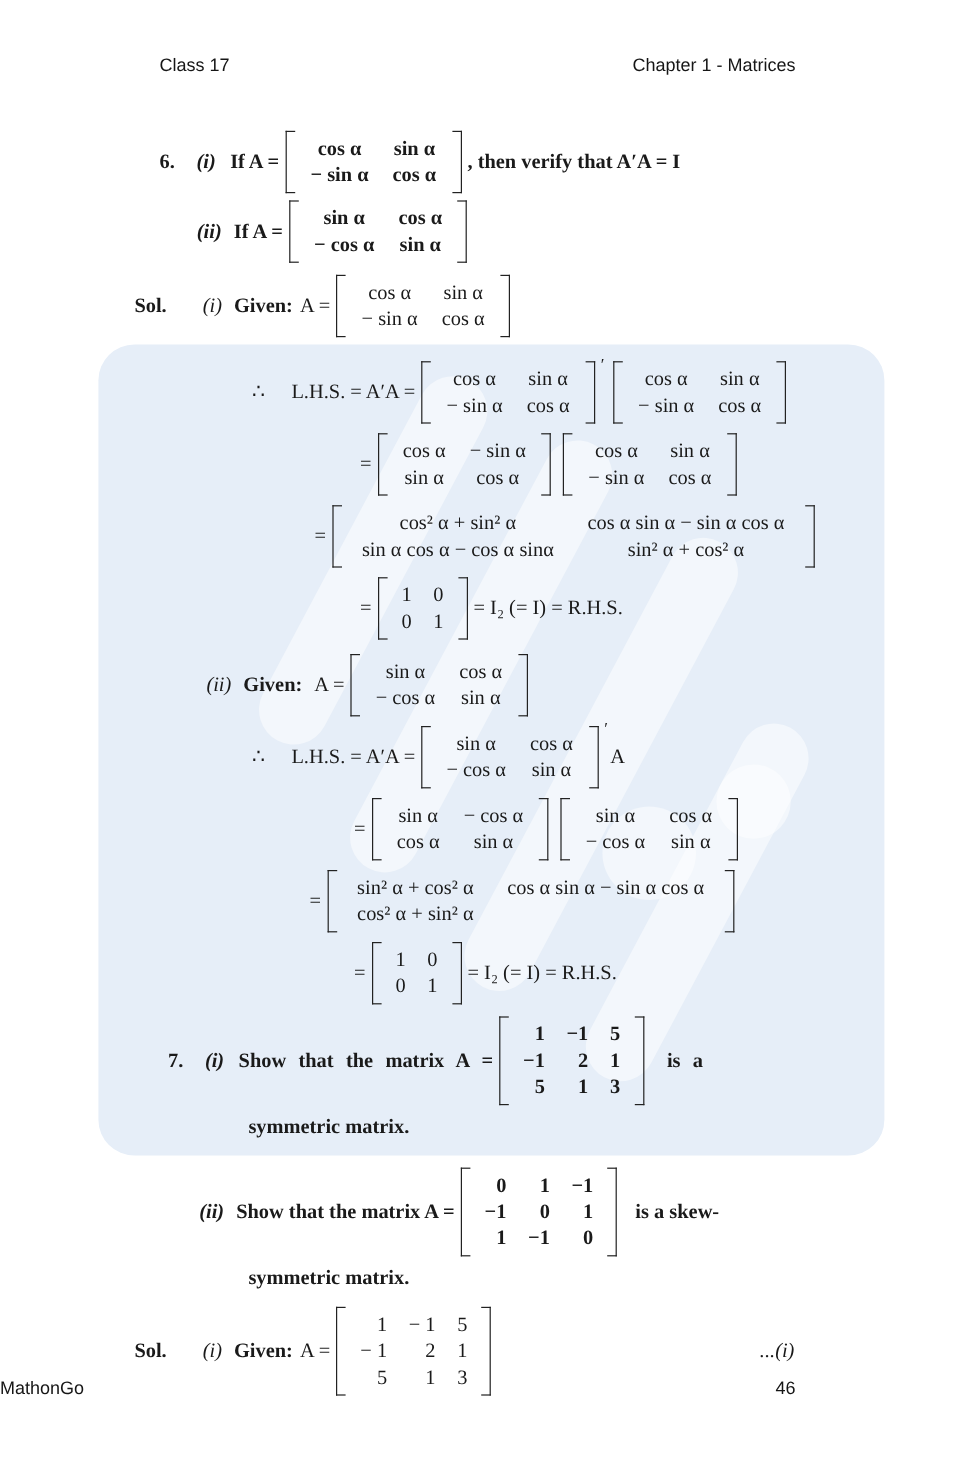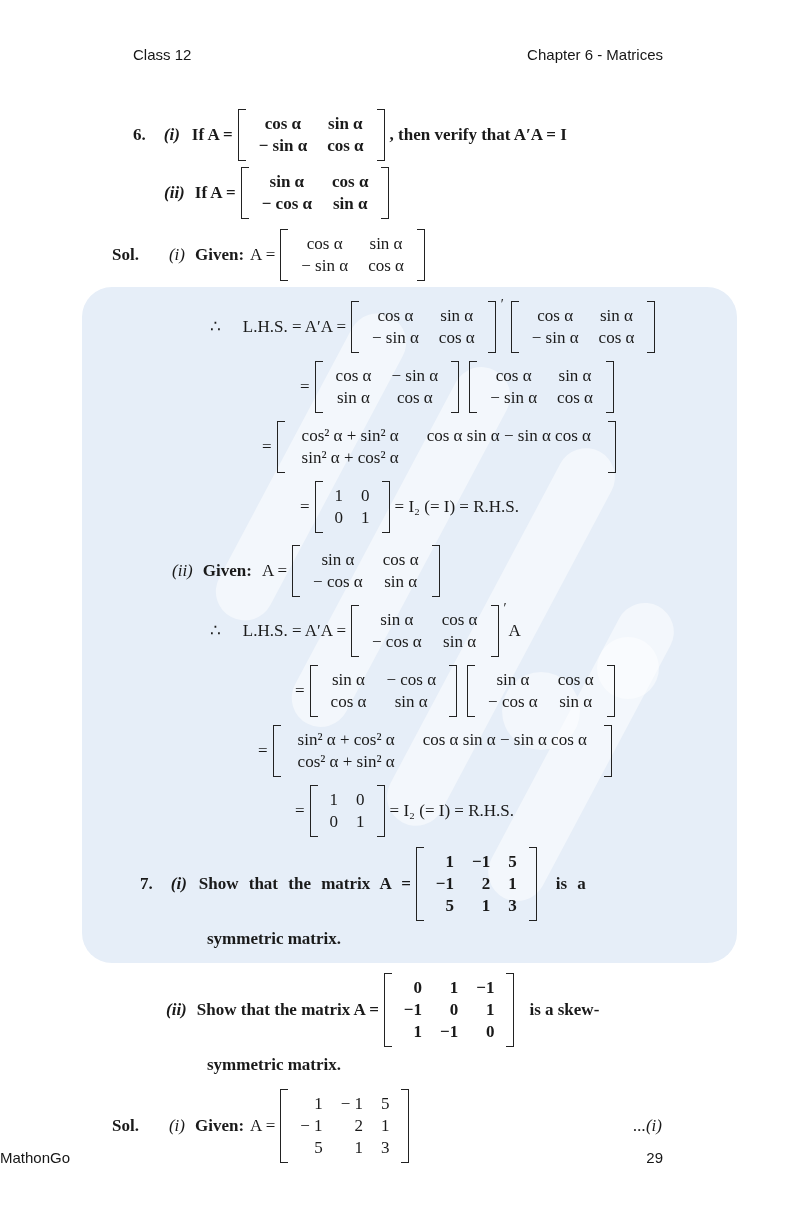--- a/index.html
+++ b/index.html
@@ -41,22 +41,22 @@
     position:absolute;left:0;bottom:50px;width:800px;height:18px;
     font-family:"Liberation Sans","DejaVu Sans",sans-serif;font-size:15px;color:#161616;
   }
   .ftr .center{position:absolute;left:0;width:100%;text-align:left;}
   .ftr .pagenum{position:absolute;right:137px;}
 </style>
 </head>
 <body>
 
 <div class="hdr">
-  <span>Class 12</span>
-  <span>Chapter 6 - Matrices</span>
+  <span>Class 17</span>
+  <span>Chapter 1 - Matrices</span>
 </div>
 
 <div class="row" style="margin-top:44px;margin-left:133px;">
   <span class="t b">6.</span>
   <span class="t b it" style="margin-left:18px;">(i)</span>
   <span class="t b" style="margin-left:12px;">If A =</span>
   <span class="matrix bold">
       <span class="bk l"></span>
       <span class="mcells" style="grid-template-columns: repeat(2, auto);">
         <span class="mcell">cos α</span>
@@ -160,20 +160,21 @@
       </span>
   </div>
 
   <div class="row" style="margin-left:180px;">
     <span class="t">=</span>
     <span class="matrix wide">
         <span class="bk l"></span>
         <span class="mcells" style="grid-template-columns: repeat(2, auto);">
           <span class="mcell">cos² α + sin² α</span>
           <span class="mcell">cos α sin α − sin α cos α</span>
+          <span class="mcell">sin α cos α − cos α sinα</span>
           <span class="mcell">sin² α + cos² α</span>
         </span>
         <span class="bk r"></span>
       </span>
   </div>
 
 
   <div class="row" style="margin-left:218px;">
     <span class="t">=</span>
     <span class="matrix num">
@@ -342,14 +343,14 @@
         <span class="mcell">1</span>
         <span class="mcell">3</span>
       </span>
       <span class="bk r"></span>
     </span>
   <span class="t it" style="margin-left:auto;">...(i)</span>
 </div>
 
 <div class="ftr">
   <span class="center">MathonGo</span>
-  <span class="pagenum">29</span>
+  <span class="pagenum">46</span>
 </div>
 
 </body></html>

